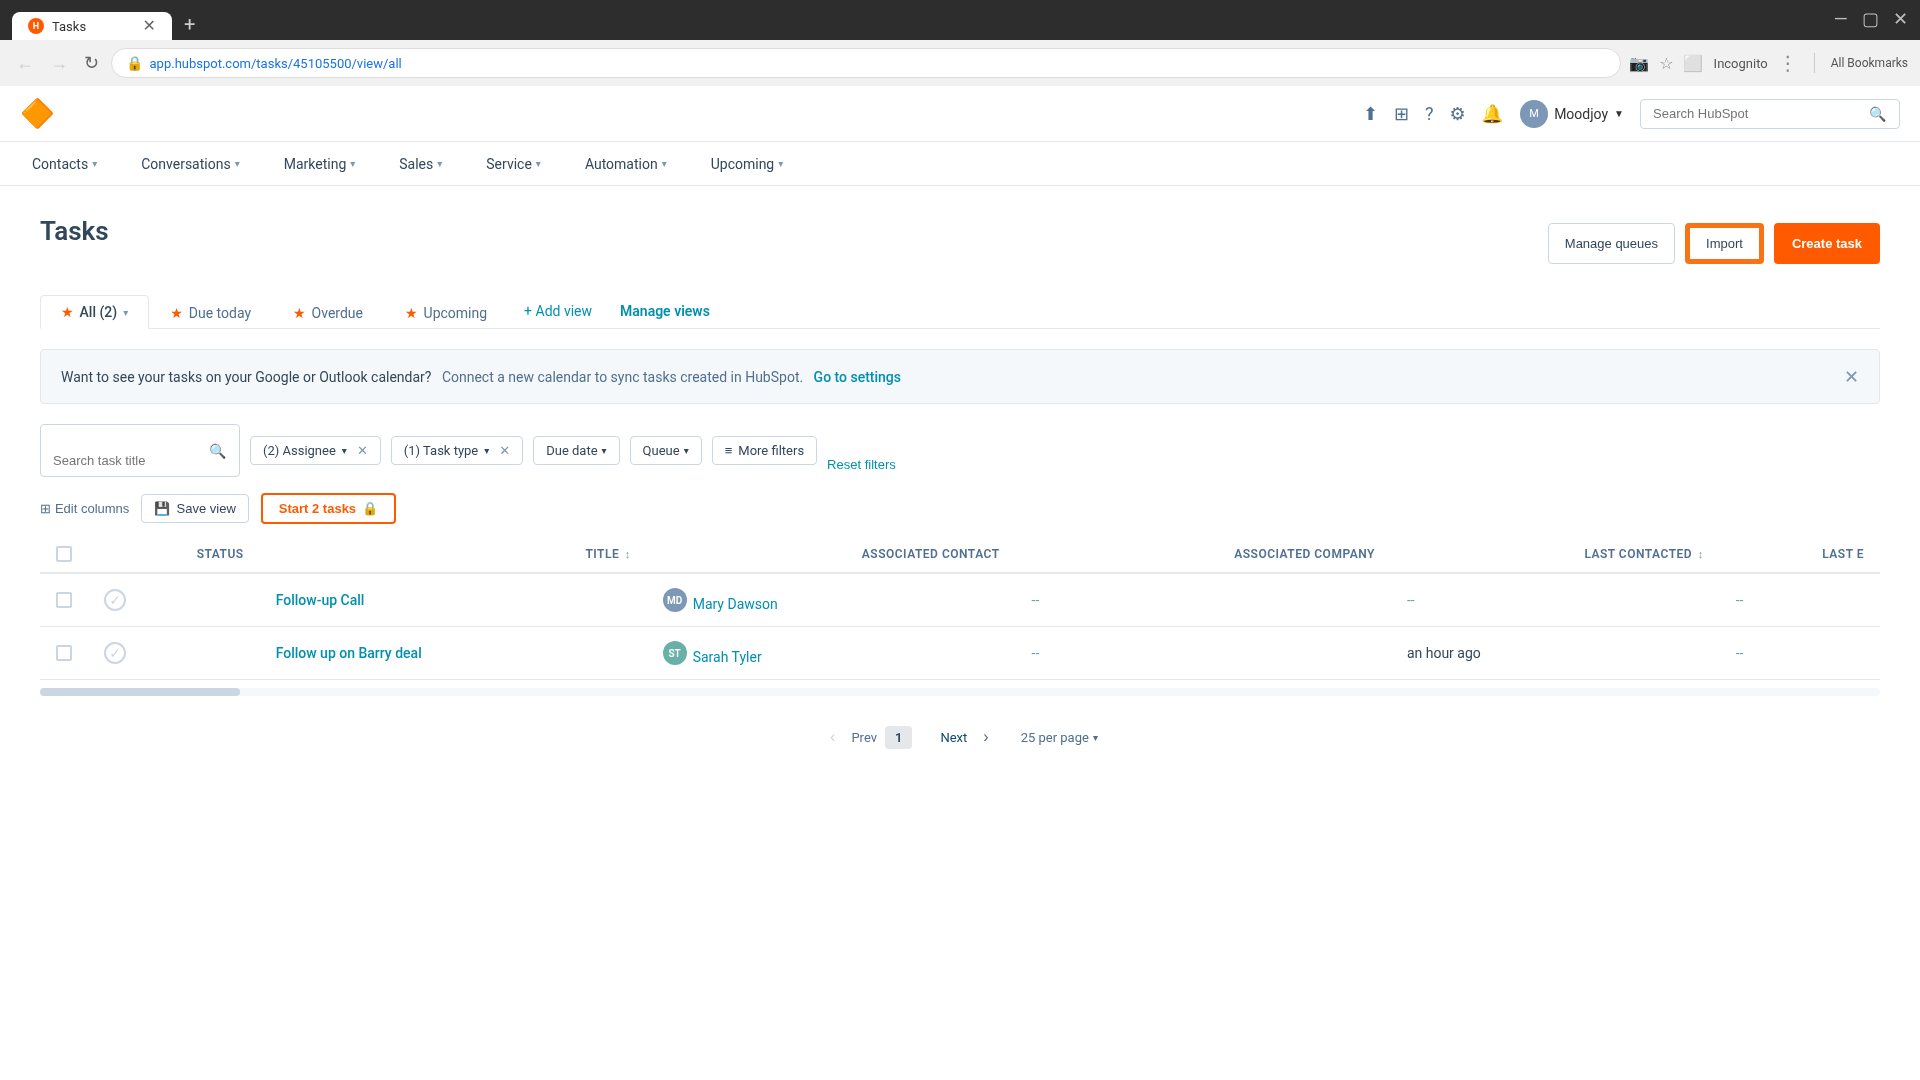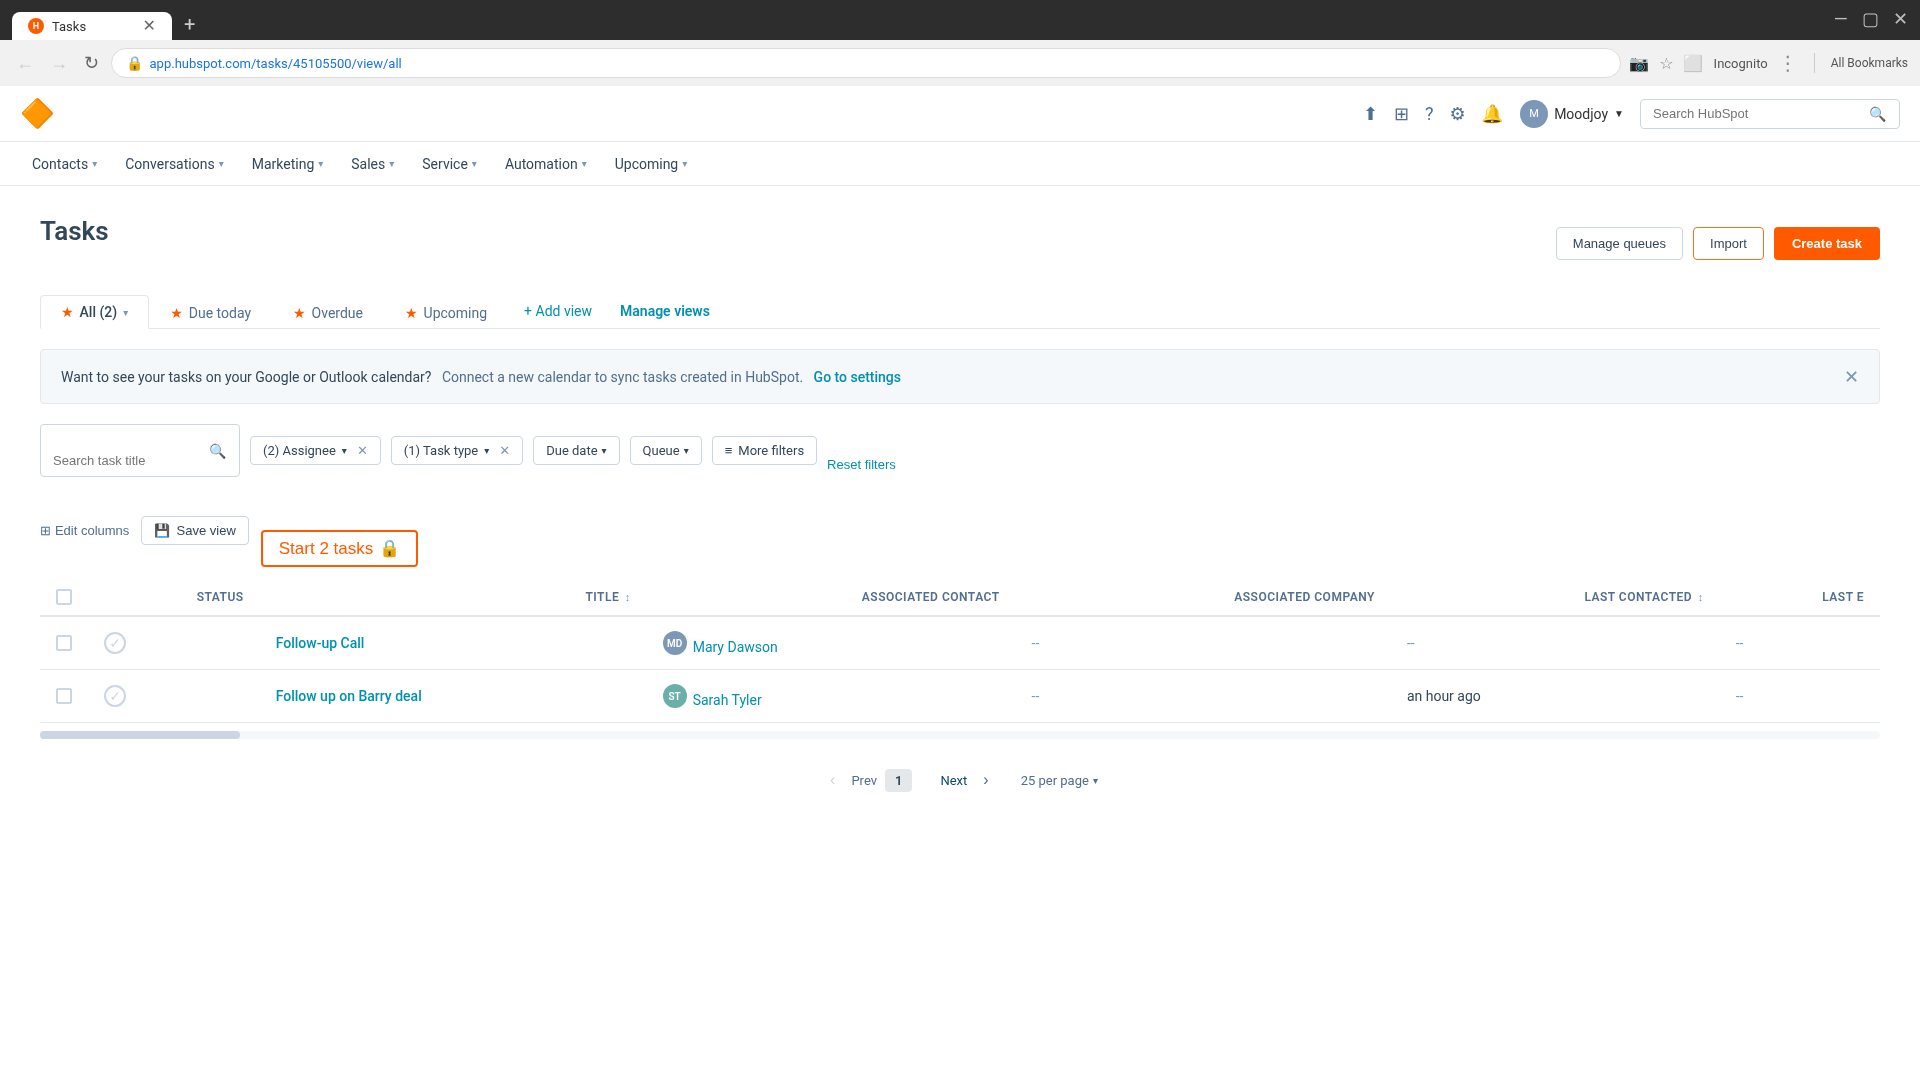--- a/index.html
+++ b/index.html
@@ -25,21 +25,21 @@
     .hs-header { background: #fff; border-bottom: 1px solid #e5e8eb; padding: 0 20px; display: flex; align-items: center; justify-content: space-between; height: 56px; }
     .hs-logo { color: #ff5a00; font-size: 28px; font-weight: bold; }
     .hs-header-right { display: flex; align-items: center; gap: 16px; }
     .hs-header-right .icon-btn { color: #516f90; font-size: 18px; cursor: pointer; }
     .hs-user { display: flex; align-items: center; gap: 6px; color: #333; cursor: pointer; font-size: 14px; }
     .hs-user .avatar { width: 28px; height: 28px; border-radius: 50%; background: #7c98b6; display: flex; align-items: center; justify-content: center; color: white; font-size: 11px; }
     .hs-search-box { border: 1px solid #cbd6e2; border-radius: 4px; padding: 6px 12px; display: flex; align-items: flex-start; width: 260px; }
     .hs-search-box input { border: none; outline: none; font-size: 13px; width: 100%; color: #516f90; }
 
     
-    .hs-nav { background: #fff; border-bottom: 1px solid #e5e8eb; padding: 0 20px; display: flex; align-items: center; gap: 4px; height: 44px; }
+    .hs-nav { background: #fff; border-bottom: 1px solid #e5e8eb; padding: 0 20px; display: flex; align-items: center; gap: 20px; height: 44px; }
     .hs-nav-item { padding: 0 12px; height: 44px; display: flex; align-items: center; gap: 4px; font-size: 14px; color: #33475b; cursor: pointer; text-decoration: none; white-space: nowrap; }
     .hs-nav-item .chevron { font-size: 10px; color: #7c98b6; }
 
     
     .main-content { padding: 30px 40px; background: #fff; min-height: 600px; }
     .page-title { font-size: 26px; font-weight: 600; color: #33475b; margin-bottom: 24px; }
 
     
     .view-tabs { display: flex; align-items: center; gap: 0; margin-bottom: 20px; border-bottom: 1px solid #e5e8eb; }
     .view-tab { padding: 8px 20px; font-size: 14px; color: #516f90; cursor: pointer; border: 1px solid transparent; border-bottom: none; border-radius: 4px 4px 0 0; display: flex; align-items: center; gap: 6px; white-space: nowrap; position: relative; top: 1px; }
@@ -62,21 +62,21 @@
     .filter-tag .remove { color: #7c98b6; cursor: pointer; margin-left: 4px; }
     .filter-tag .chevron { font-size: 10px; }
     .filter-plain { border: 1px solid #cbd6e2; border-radius: 4px; padding: 6px 12px; background: #fff; color: #33475b; font-size: 13px; cursor: pointer; display: flex; align-items: center; gap: 4px; }
     .more-filters-btn { border: 1px solid #cbd6e2; border-radius: 4px; padding: 6px 12px; background: #fff; color: #33475b; font-size: 13px; cursor: pointer; display: flex; align-items: center; gap: 6px; }
     .reset-filters { color: #0091ae; font-size: 13px; cursor: pointer; font-weight: 500; background: none; border: none; margin-top: 28px; }
 
     
     .table-actions { display: flex; align-items: center; gap: 12px; margin-bottom: 12px; }
     .edit-columns-btn { color: #516f90; font-size: 13px; cursor: pointer; display: flex; align-items: center; gap: 4px; background: none; border: none; }
     .save-view-btn { border: 1px solid #cbd6e2; border-radius: 4px; padding: 6px 12px; background: #fff; color: #33475b; font-size: 13px; cursor: pointer; display: flex; align-items: center; gap: 6px; }
-    .start-tasks-btn { border: 2px solid #ff5a00; border-radius: 4px; padding: 6px 16px; background: #fff; color: #ff5a00; font-size: 17px; cursor: pointer; font-weight: 400; display: flex; align-items: center; gap: 6px; margin-top: 37px; }
+    .start-tasks-btn { border: 2px solid #ff5a00; border-radius: 4px; padding: 6px 16px; background: #fff; color: #ff5a00; font-size: 13px; cursor: pointer; font-weight: 700; display: flex; align-items: center; gap: 6px; }
 
     
     .tasks-table { width: 100%; border-collapse: collapse; }
     .tasks-table th { text-align: right; padding: 10px 16px; font-size: 12px; font-weight: 600; color: #516f90; text-transform: uppercase; letter-spacing: 0.5px; border-bottom: 2px solid #e5e8eb; background: #fff; }
     .tasks-table td { padding: 14px 16px; border-bottom: 1px solid #e5e8eb; color: #33475b; font-size: 14px; }
     .task-title-link { color: #0091ae; cursor: pointer; text-decoration: none; font-weight: 500; }
     .contact-link { color: #0091ae; cursor: pointer; text-decoration: none; display: flex; align-items: flex-end; gap: 6px; }
     .contact-avatar { width: 24px; height: 24px; border-radius: 50%; display: flex; align-items: center; justify-content: center; color: white; font-size: 10px; font-weight: 600; }
     .status-check { width: 22px; height: 22px; border-radius: 50%; border: 2px solid #cbd6e2; display: flex; align-items: center; justify-content: center; cursor: pointer; color: #cbd6e2; }
     .dash-val { color: #7c98b6; }
@@ -89,21 +89,21 @@
 
     
     .pagination { display: flex; align-items: center; justify-content: center; gap: 8px; margin-top: 20px; }
     .pag-btn { background: none; border: none; color: #516f90; cursor: pointer; font-size: 16px; padding: 4px 8px; }
     .pag-btn:disabled { color: #cbd6e2; cursor: default; }
     .pag-num { background: #e5e8eb; border-radius: 4px; padding: 4px 10px; font-size: 13px; font-weight: 600; color: #33475b; }
     .per-page { display: flex; align-items: center; gap: 4px; color: #516f90; font-size: 13px; cursor: pointer; margin-left: 16px; }
 
     
     .manage-queues-btn { border: 1px solid #cbd6e2; border-radius: 4px; padding: 8px 16px; background: #fff; color: #33475b; font-size: 13px; cursor: pointer; }
-    .import-btn { border: 1px solid #f97316; border-radius: 4px; padding: 8px 16px; background: #fff; color: #33475b; font-size: 13px; cursor: pointer; }
+    .import-btn { border: 5px solid #f97316; border-radius: 4px; padding: 8px 16px; background: #fff; color: #33475b; font-size: 13px; cursor: pointer; }
     .create-task-btn { background: #ff5a00; border: none; border-radius: 4px; padding: 8px 18px; color: #fff; font-size: 13px; cursor: pointer; font-weight: 600; }
 
     .page-header { display: flex; align-items: center; justify-content: space-between; margin-bottom: 24px; }
     .page-header-actions { display: flex; gap: 10px; }
 
     .sort-icon { color: #7c98b6; font-size: 11px; margin-left: 2px; }
   </style>
 </head>
 <body>
 

